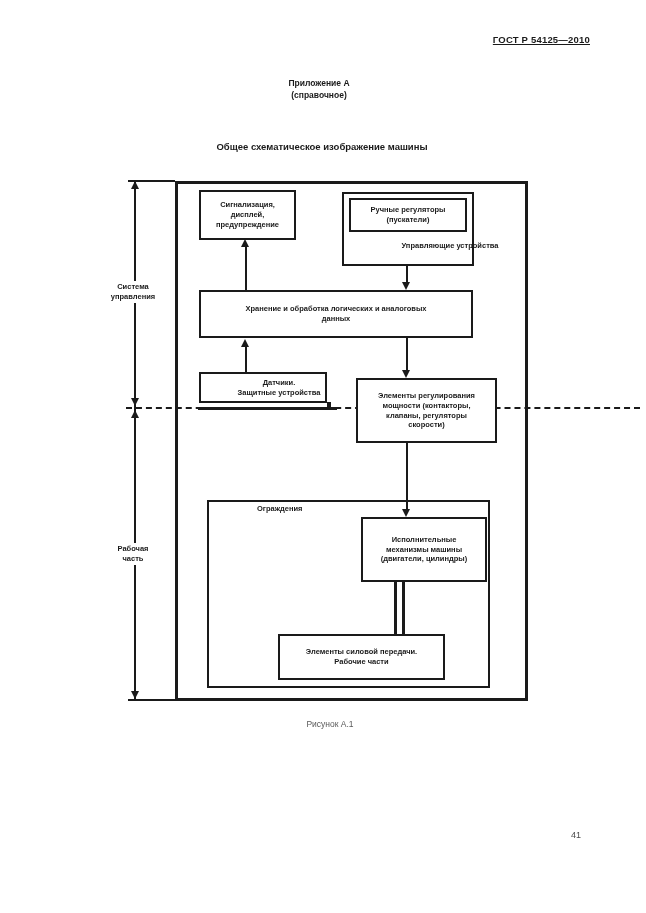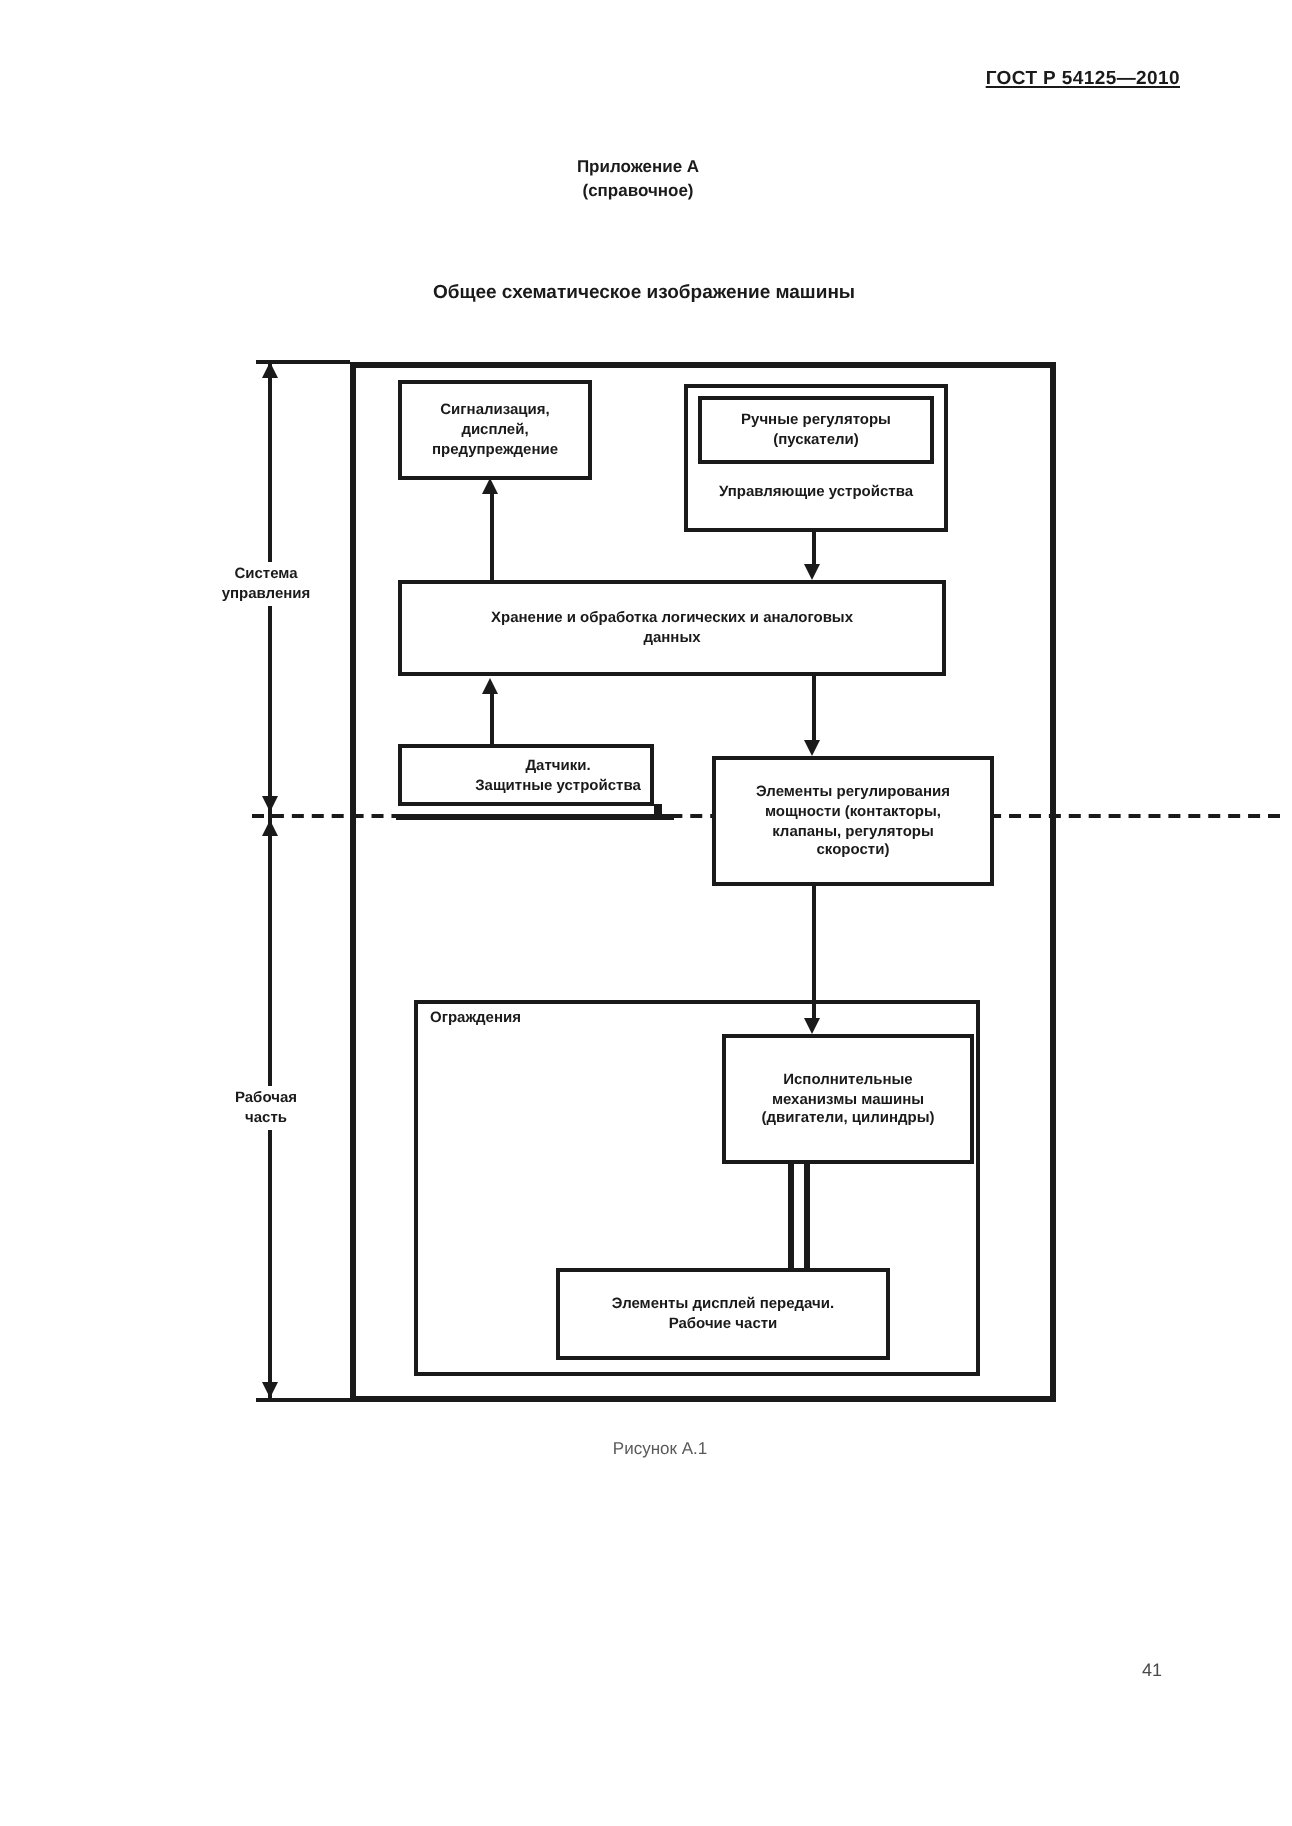--- a/index.html
+++ b/index.html
@@ -11,21 +11,21 @@
   .abs{position:absolute;}
   .doc-header{top:34px;right:56px;font-size:9.5px;font-weight:bold;letter-spacing:.2px;text-decoration:underline;}
   .appendix{top:77px;left:0;width:638px;text-align:center;font-size:8.5px;font-weight:bold;line-height:12px;}
   .fig-title{top:141px;left:0;width:644px;text-align:center;font-size:9.5px;font-weight:bold;}
   .frame{left:175px;top:181px;width:353px;height:520px;border:3px solid #1a1a1a;box-sizing:border-box;background:transparent;}
   .box{
     border:2px solid #1a1a1a;background:#fff;box-sizing:border-box;
     display:flex;align-items:center;justify-content:center;text-align:center;
     font-size:7.5px;font-weight:bold;line-height:1.32;white-space:pre-line;
   }
-  .plain-label{font-size:7.5px;font-weight:bold;white-space:pre-line;}
+  .plain-label{font-size:7.5px;font-weight:bold;white-space:pre-line;margin-left:42px;}
   .vline{width:2px;background:#1a1a1a;}
   .hline{height:2px;background:#1a1a1a;}
   .thick{background:#1a1a1a;}
   .dash{border-top:2px dashed #1a1a1a;height:0;}
   .tri{width:0;height:0;}
   .tri.up{border-left:4px solid transparent;border-right:4px solid transparent;border-bottom:8px solid #1a1a1a;}
   .tri.down{border-left:4px solid transparent;border-right:4px solid transparent;border-top:8px solid #1a1a1a;}
   .side-label{background:#fff;text-align:center;font-size:7.5px;font-weight:bold;line-height:1.35;white-space:pre-line;padding:1px 0;}
   .caption{top:719px;left:0;width:660px;text-align:center;font-size:8.5px;color:#5a5a5a;}
   .page-num{top:830px;left:571px;font-size:9px;color:#4a4a4a;text-align:right;}
@@ -69,21 +69,21 @@
 клапаны, регуляторы
 скорости)</div>
 
   <div class="abs box" style="left:207px;top:500px;width:283px;height:188px;background:#fff;"></div>
   <div class="abs plain-label" style="left:215px;top:504px;">Ограждения</div>
 
   <div class="abs box" style="left:361px;top:517px;width:126px;height:65px;">Исполнительные
 механизмы машины
 (двигатели, цилиндры)</div>
 
-  <div class="abs box" style="left:278px;top:634px;width:167px;height:46px;">Элементы дисплей передачи.
+  <div class="abs box" style="left:278px;top:634px;width:167px;height:46px;">Элементы силовой передачи.
 Рабочие части</div>
 
   <div class="abs vline" style="left:245px;top:246px;height:44px;"></div>
   <div class="abs tri up" style="left:241px;top:239px;"></div>
 
   <div class="abs vline" style="left:406px;top:266px;height:17px;"></div>
   <div class="abs tri down" style="left:402px;top:282px;"></div>
 
   <div class="abs vline" style="left:245px;top:347px;height:25px;"></div>
   <div class="abs tri up" style="left:241px;top:339px;"></div>

